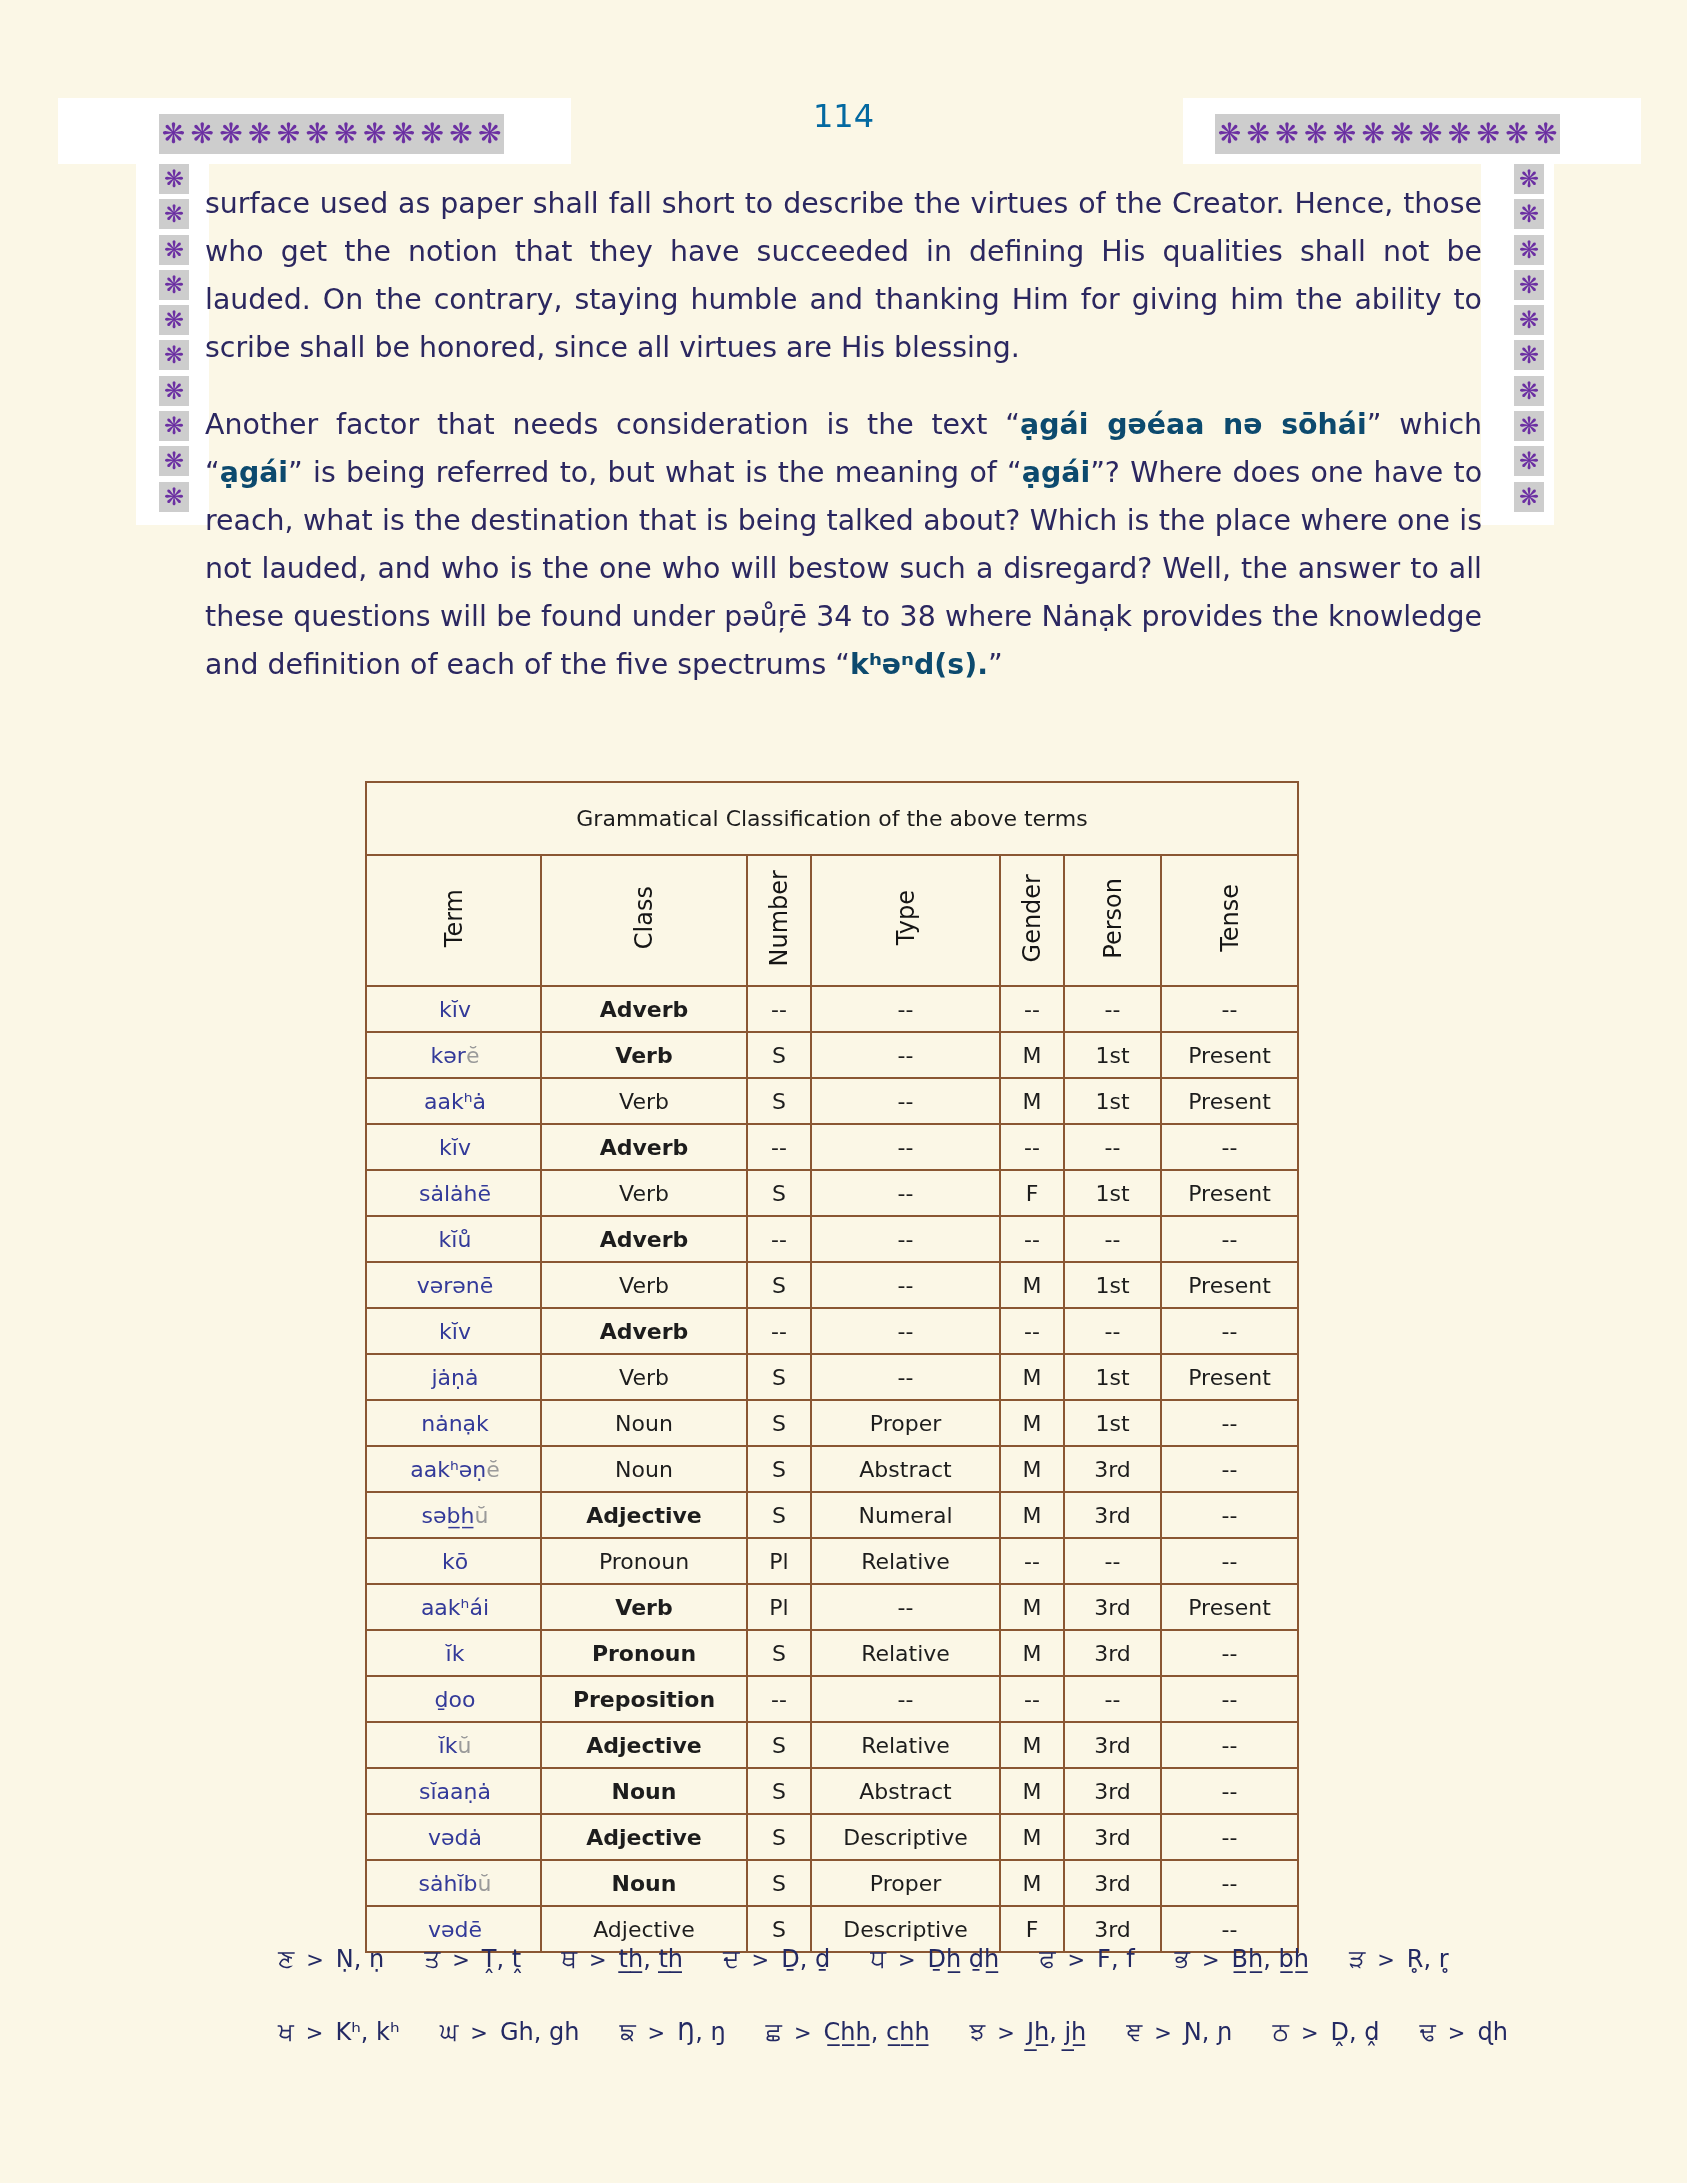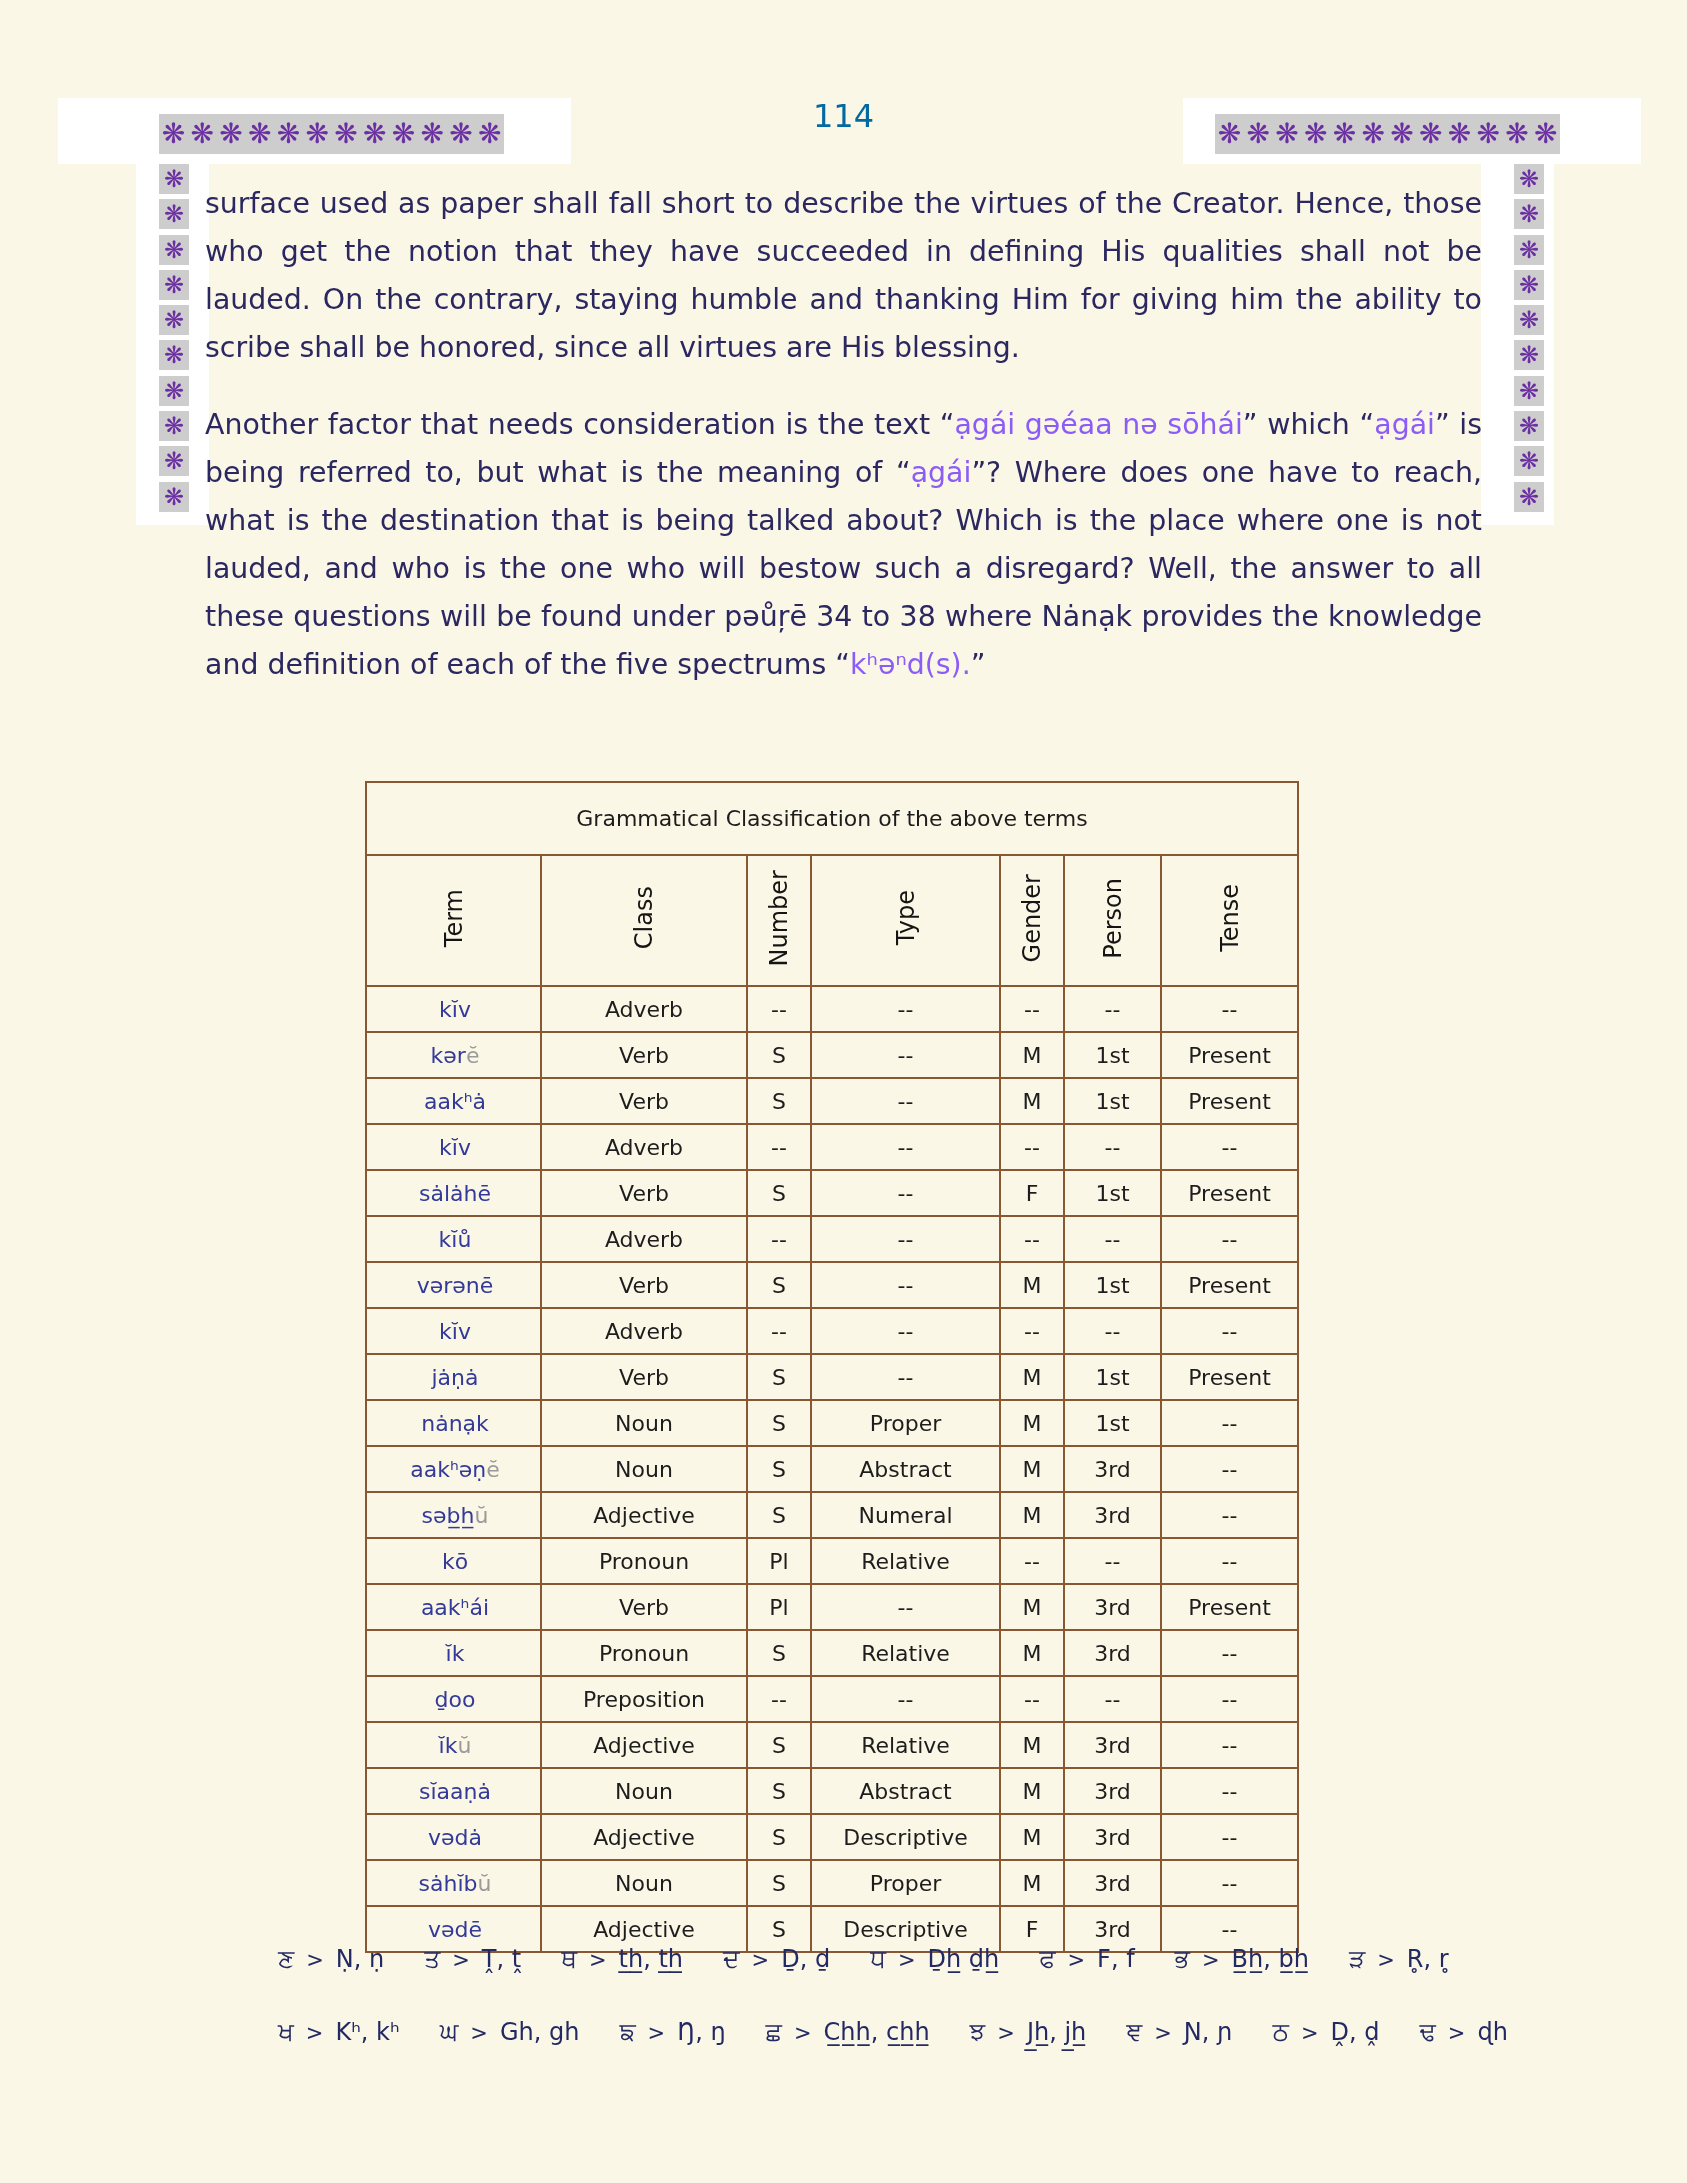--- a/index.html
+++ b/index.html
@@ -31,21 +31,21 @@
   .page-number{
     position:absolute;left:0;right:0;top:97px;text-align:center;
     font-size:32px;color:#0369a1;
   }
   
   .body-text{position:absolute;left:205px;top:173px;width:1277px;}
   .para{
     margin:7px 0 29px 0;font-size:28.4px;line-height:48px;
     text-align:justify;color:#2b2760;
   }
-  .para .accent{color:#8b5cf6;}
+  .para .accent{color:#0c4a6e;font-weight:bold;}
   
   table.grammar{
     position:absolute;left:365px;top:781px;width:932px;
     border-collapse:collapse;table-layout:fixed;
     background:#fbf7e6;
   }
   table.grammar td{
     border-style:solid;border-color:#8a5733;border-width:2.6px 2px;
     text-align:center;vertical-align:middle;color:#1d1d1d;
     font-size:22px;overflow:hidden;
@@ -54,21 +54,21 @@
   td.title-cell{height:69px;font-size:25px;color:#151515;}
   tr.hdr td{height:127px;}
   .vert{
     writing-mode:vertical-rl;transform:rotate(180deg);
     font-size:24px;color:#151515;display:inline-block;line-height:1;
   }
   tr.data td{height:42px;}
   td.term-cell{text-align:left;padding-left:4px;font-size:26.5px;}
   .term-main{color:#333a99;}
   .term-dim{color:#9a9a9a;}
-  .cls-navy{color:#3d3484;}
+  .cls-navy{color:#3d3484;font-weight:bold;}
   .cls-black{color:#1d1d1d;}
   
   .glossary{
     position:absolute;left:278px;width:1133px;
     display:flex;justify-content:space-between;
     font-size:24px;color:#232963;white-space:nowrap;gap:40px;
   }
   .glossary-row-1{top:2017px;}
   .glossary-row-2{top:1944px;}
   .g-letter{font-size:25px;}

